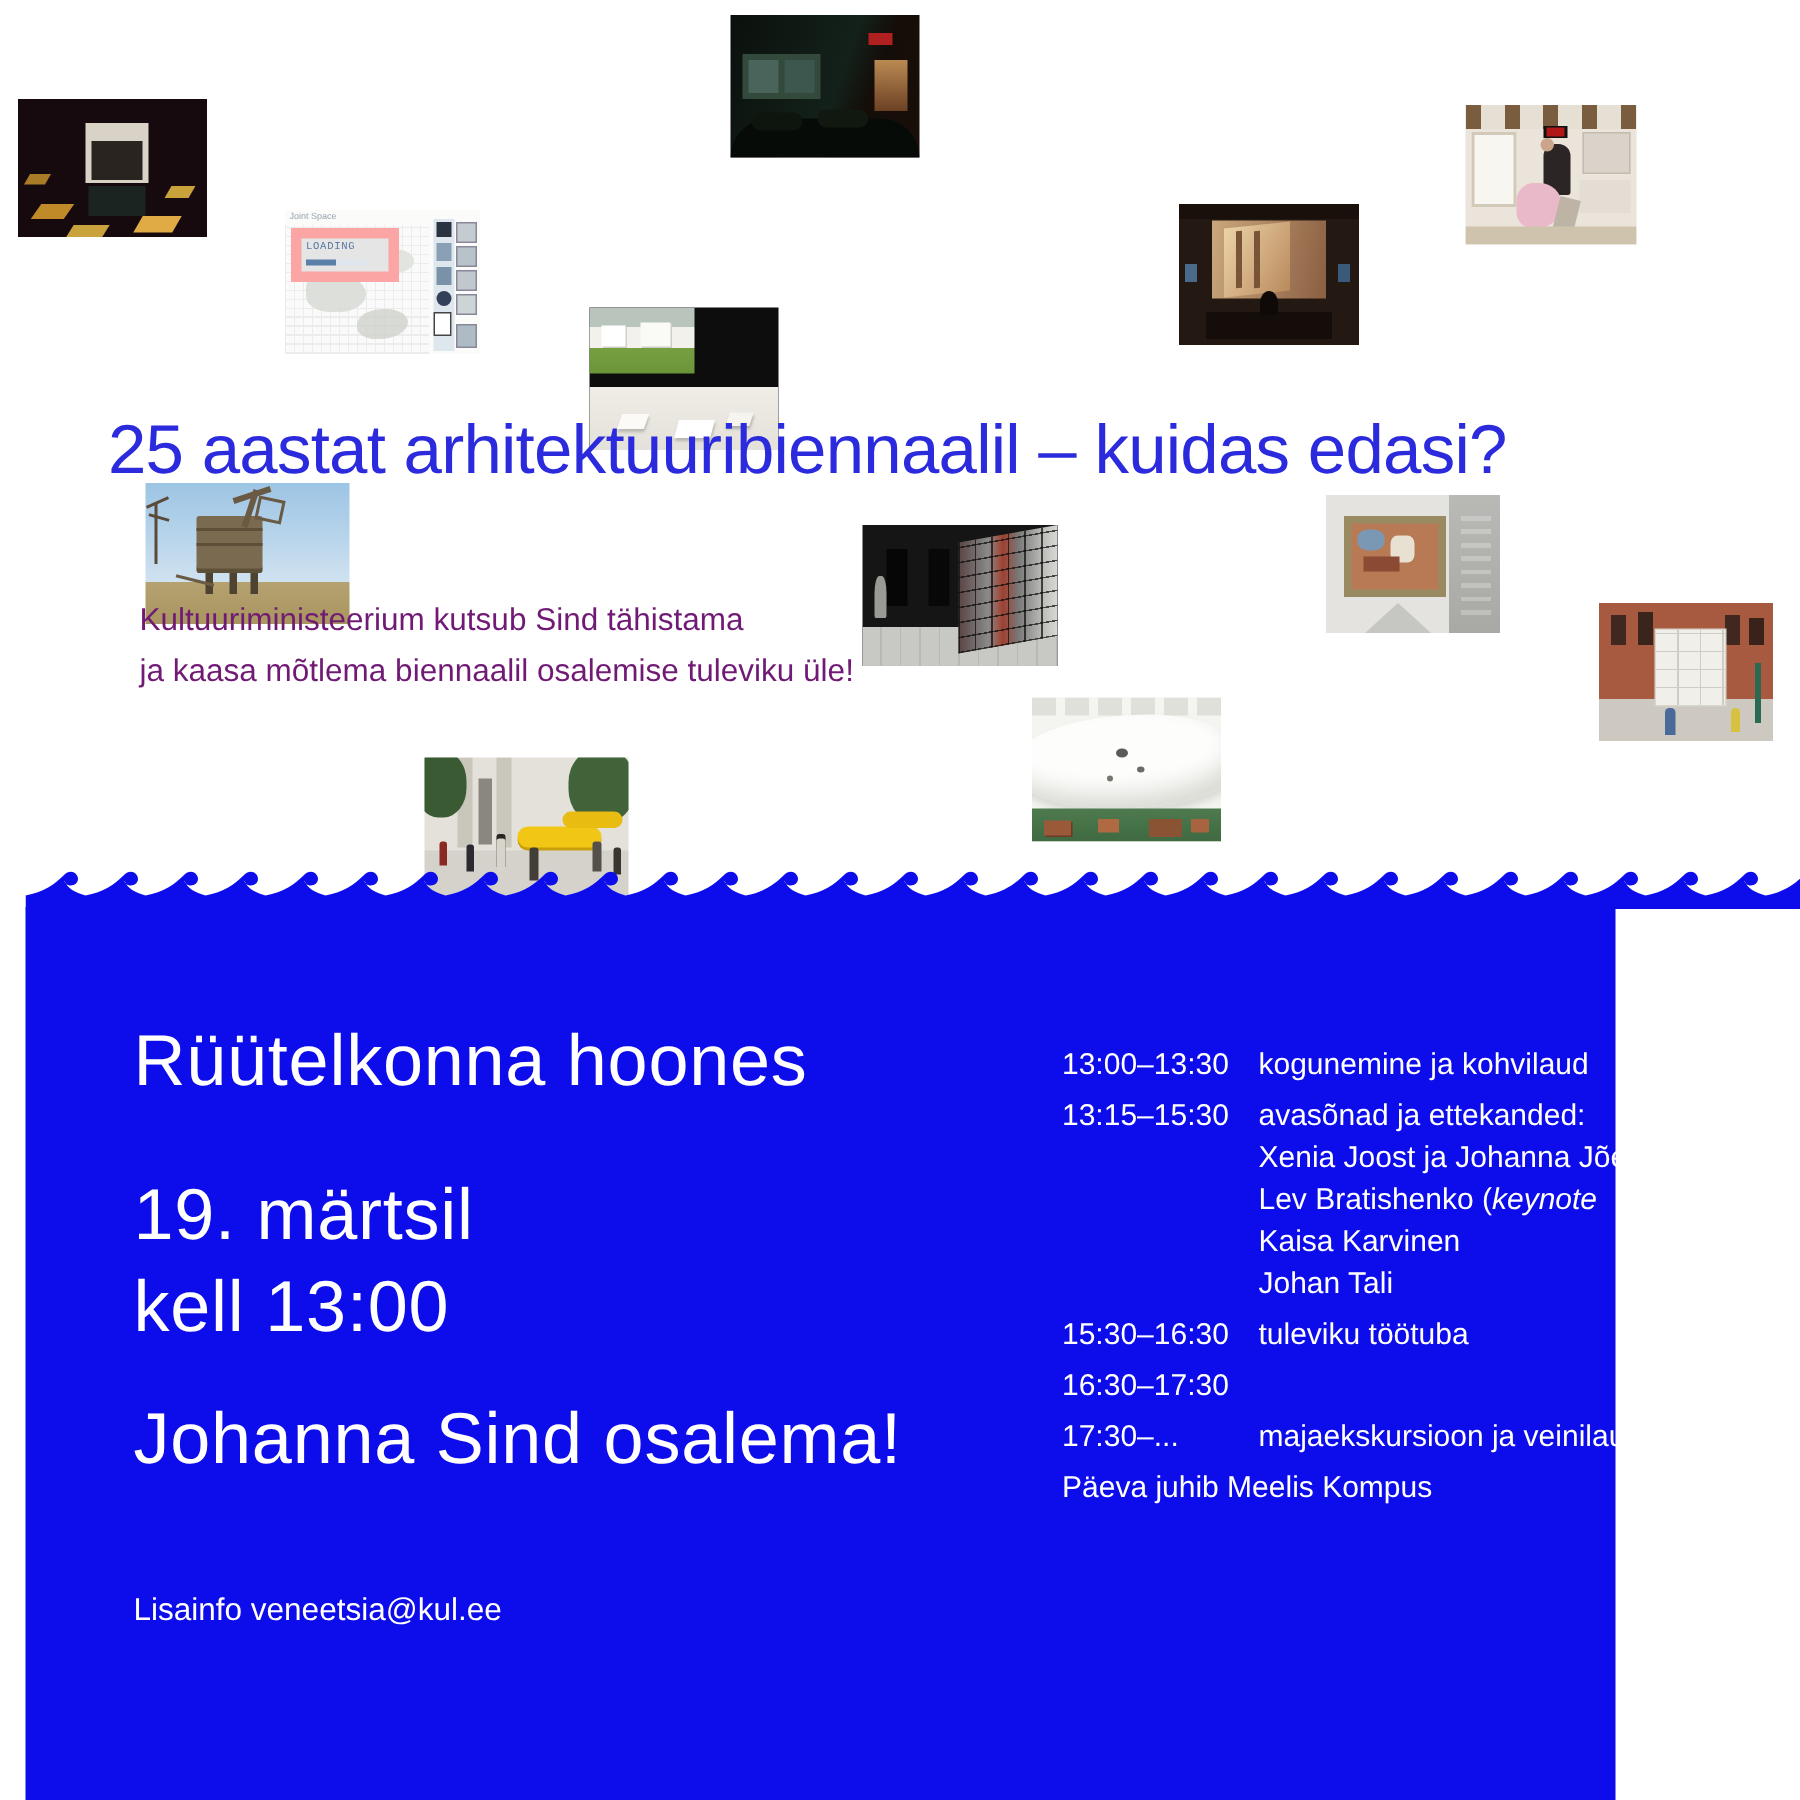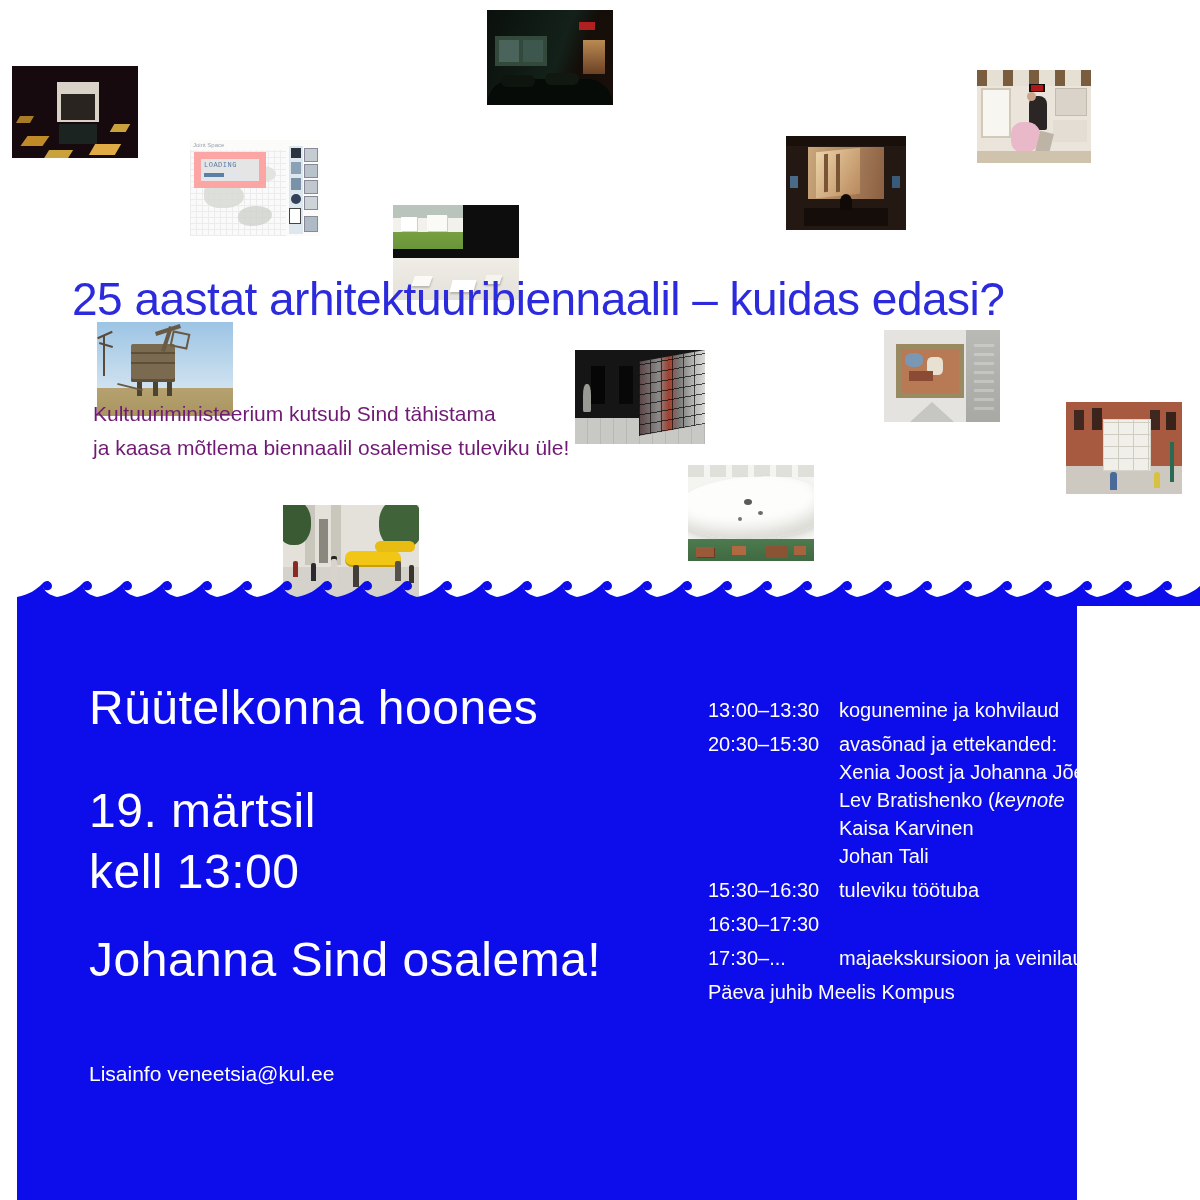--- a/index.html
+++ b/index.html
@@ -226,21 +226,21 @@
 
     <div class="schedule">
       <div id="schedule-rows">
           <div class="sched-row">
             <span class="sched-time">13:00–13:30</span>
             <div class="sched-lines">
               <div class="sched-line">kogunemine ja kohvilaud</div>
             </div>
           </div>
           <div class="sched-row">
-            <span class="sched-time">20:30–15:30</span>
+            <span class="sched-time">13:15–15:30</span>
             <div class="sched-lines">
               <div class="sched-line">avasõnad ja ettekanded:</div>
               <div class="sched-line">Xenia Joost ja Johanna Jõekalda</div>
               <div class="sched-line">Lev Bratishenko (<em>keynote</em></div>
               <div class="sched-line">Kaisa Karvinen</div>
               <div class="sched-line">Johan Tali</div>
             </div>
           </div>
           <div class="sched-row">
             <span class="sched-time">15:30–16:30</span>

